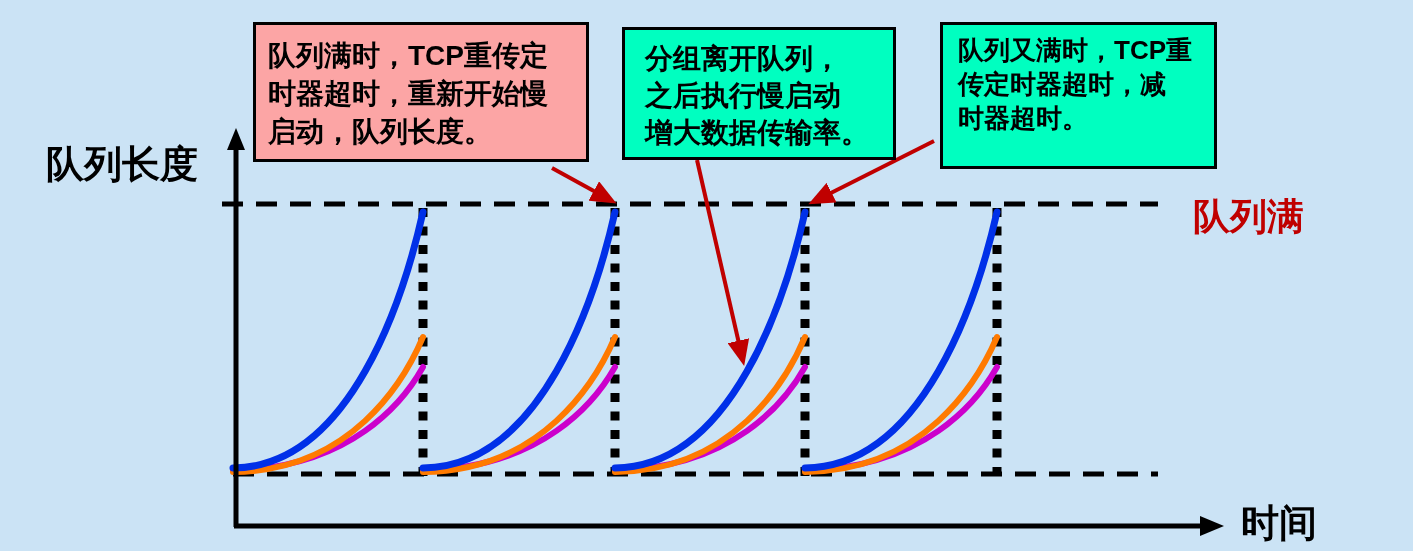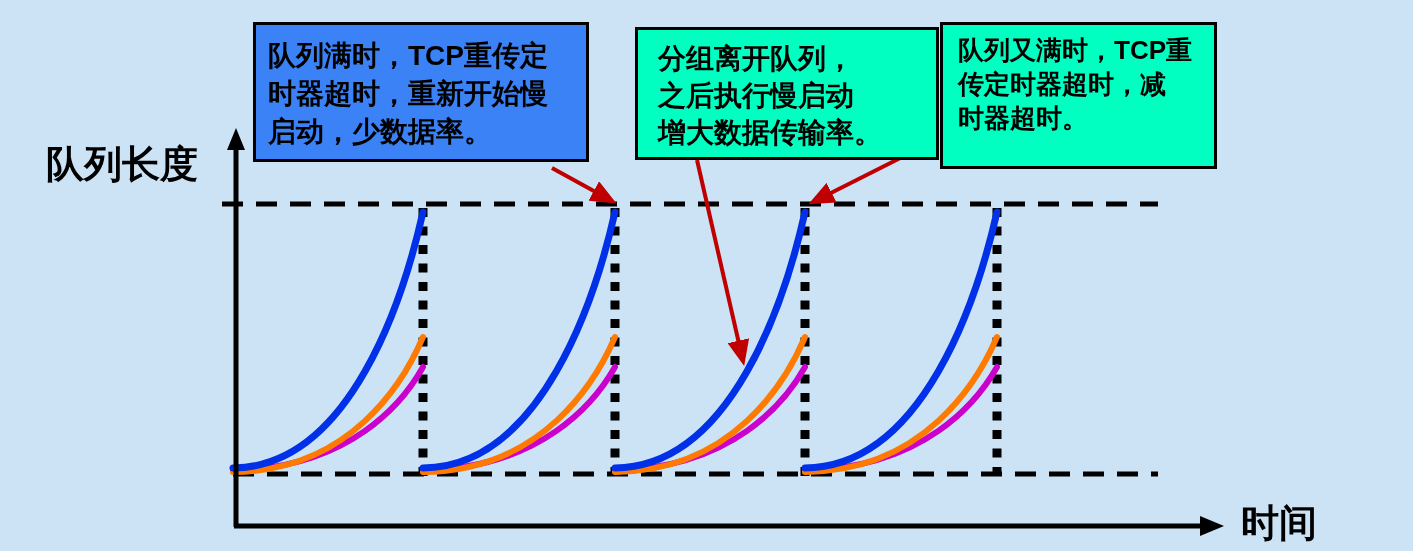--- a/index.html
+++ b/index.html
@@ -21,21 +21,21 @@
     background:#00FFC0;
     border:3px solid #000;
     box-sizing:border-box;
     color:#000;
     font-weight:bold;
     z-index:5;
   }
   .callout .ln{white-space:nowrap;}
   #callout-1{left:253px;top:22px;width:336px;height:140px;
     font-size:28px;line-height:38px;padding:12px 0 0 18px;}
-  #callout-2{left:635px;top:27px;width:304px;height:133px;
+  #callout-2{left:622px;top:27px;width:274px;height:133px;
     font-size:28px;line-height:37px;padding:10px 0 0 20px;}
   #callout-3{left:940px;top:22px;width:277px;height:147px;
     font-size:26px;line-height:34px;padding:8px 0 0 15px;}
   .axis-label{
     position:absolute;
     color:#000;font-weight:bold;
     white-space:nowrap;z-index:4;
   }
   #label-y{left:46px;top:122px;font-size:38px;margin-top:17px;}
   #label-x{left:1241px;top:498px;font-size:38px;}
@@ -67,34 +67,35 @@
       <path d="M 233 468 C 350.8 467, 404.0 296.5, 423 212 M 423 468 C 542.0 467, 595.8 296.5, 615 212 M 615 468 C 732.8 467, 786.0 296.5, 805 212 M 805 468 C 924.0 467, 977.8 296.5, 997 212 " fill="none" stroke="#0030E8" stroke-width="7" stroke-linecap="round"></path>
       <line x1="236" y1="146" x2="236" y2="527" stroke="#000000" stroke-width="5"></line>
       <polygon points="236,128 227,150 245,150" fill="#000000"></polygon>
       <line x1="234" y1="526" x2="1202" y2="526" stroke="#000000" stroke-width="5"></line>
       <polygon points="1224,526 1200,516 1200,536" fill="#000000"></polygon>
       <line x1="552" y1="168" x2="612" y2="201" stroke="#C00000" stroke-width="4" marker-end="url(#redhead)"></line>
       <line x1="697" y1="160" x2="743" y2="361" stroke="#C00000" stroke-width="4" marker-end="url(#redhead)"></line>
       <line x1="934" y1="141" x2="813" y2="202" stroke="#C00000" stroke-width="4" marker-end="url(#redhead)"></line>
     </svg>
 
-  <div class="callout" id="callout-1" style="background: #3b82f6; border-color: rgb(0, 0, 0); padding-left: 12px;">
+  <div class="callout" id="callout-1" style="background: #fca5a5; border-color: rgb(0, 0, 0); padding-left: 12px;">
     <div class="ln">队列满时，TCP重传定</div>
     <div class="ln">时器超时，重新开始慢</div>
-    <div class="ln">启动，少数据率。</div>
+    <div class="ln">启动，队列长度。</div>
   </div>
 
   <div class="callout" id="callout-2" style="background: rgb(0, 255, 192); border-color: rgb(0, 0, 0);">
     <div class="ln">分组离开队列，</div>
     <div class="ln">之后执行慢启动</div>
     <div class="ln">增大数据传输率。</div>
   </div>
 
   <div class="callout" id="callout-3" style="background: rgb(0, 255, 192); border-color: rgb(0, 0, 0);">
     <div class="ln">队列又满时，TCP重</div>
     <div class="ln">传定时器超时，减</div>
     <div class="ln">时器超时。</div>
   </div>
 
   <div class="axis-label" id="label-y">队列长度</div>
   <div class="axis-label" id="label-x">时间</div>
+  <div id="label-queue-full" style="color: rgb(192, 0, 0);">队列满</div>
 
 </div>
 
 </body></html>

